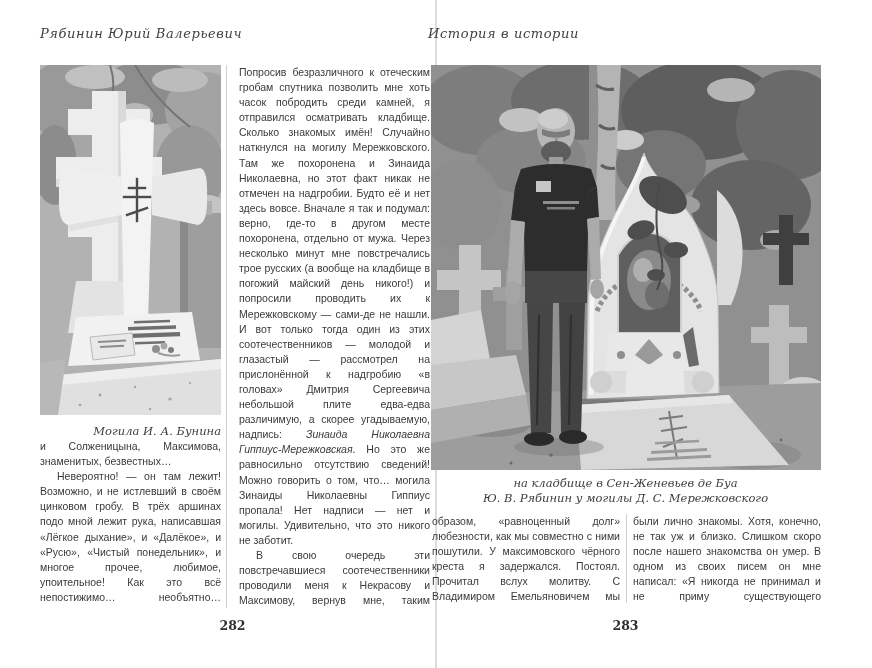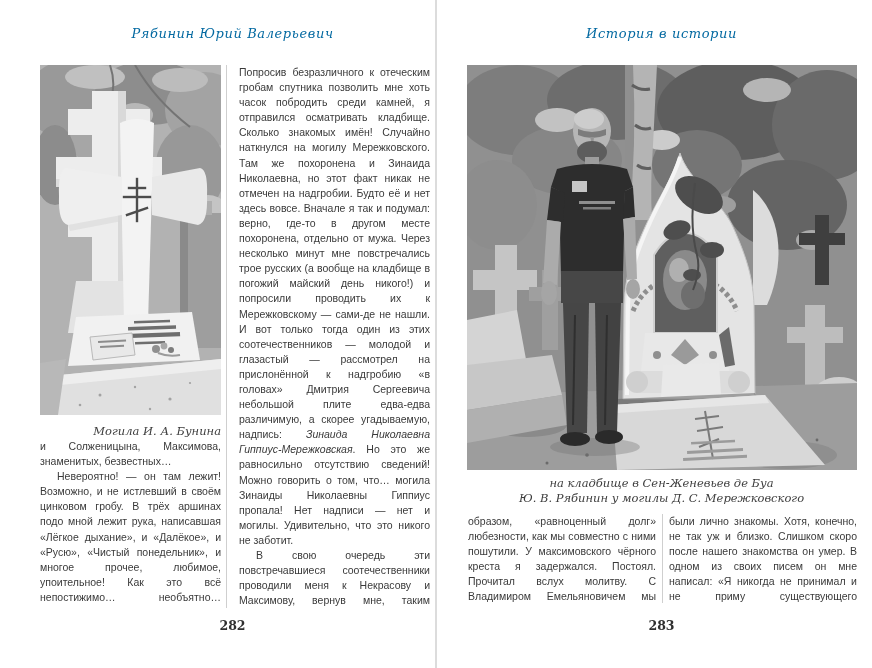--- a/index.html
+++ b/index.html
@@ -4,25 +4,25 @@
 <style>
   html,body{margin:0;padding:0;}
   body{
     width:872px;height:668px;position:relative;overflow:hidden;
     background:#ffffff;
     font-family:"Liberation Sans",sans-serif;color:#3a3a3a;
   }
   .spine{position:absolute;left:435px;top:0;width:2px;height:668px;background:#dcdcdc;}
   .page{position:absolute;top:0;height:668px;}
   .page-left{left:40px;width:385px;}
-  .page-right{left:464px;width:395px;}
+  .page-right{left:428px;width:395px;}
   .running-head{
-    position:absolute;top:26px;left:0;width:100%;text-align:center;
+    position:absolute;top:26px;left:0;width:100%;
     font-family:"DejaVu Serif",serif;font-style:italic;
-    font-size:13px;letter-spacing:.6px;color:#0369a1;
+    font-size:13px;letter-spacing:.6px;color:#404040;
   }
   .lp-cols{position:absolute;top:65px;left:0;width:385px;display:flex;}
   .col-a{width:181px;flex:none;}
   .col-b{width:191px;flex:none;margin-left:12px;}
   .col-rule{width:1px;background:#cfcfcf;flex:none;margin-left:5px;align-self:stretch;}
   .photo{display:block;}
   .caption{
     font-family:"DejaVu Serif",serif;font-style:italic;
     font-size:11.5px;color:#3d3d3d;text-align:right;margin-top:9px;
   }

